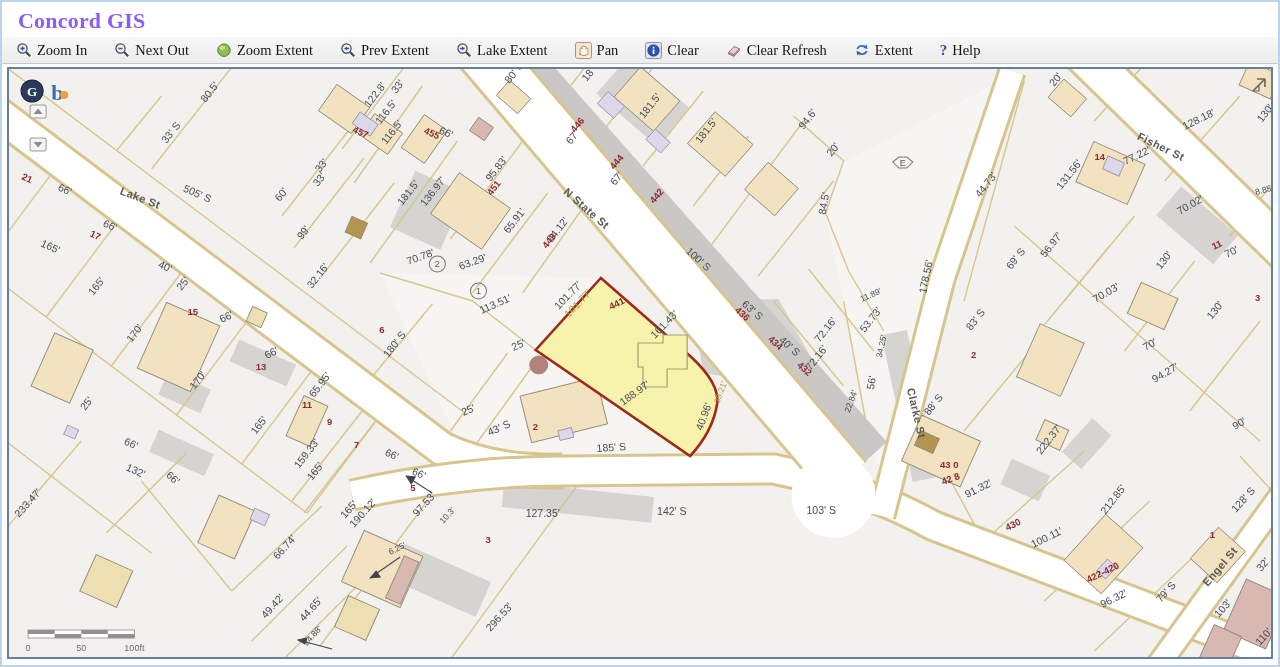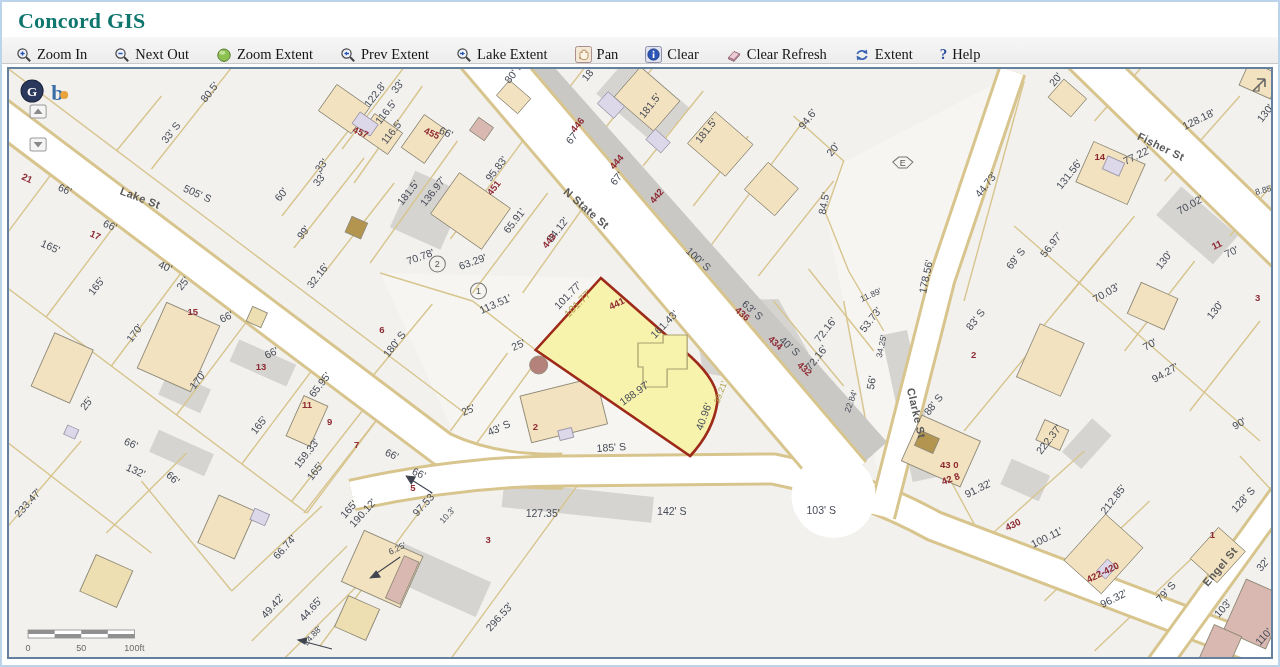--- a/index.html
+++ b/index.html
@@ -1,20 +1,20 @@
 <!DOCTYPE html>
 <html><head>
 <meta charset="utf-8">
 <style>
   html,body{margin:0;padding:0;background:#e8f0f8;}
   .page{width:1280px;height:667px;box-sizing:border-box;background:#ffffff;
         border:2px solid #bcd4ea;font-family:"Liberation Serif",serif;position:relative;overflow:hidden;}
   .header{height:34px;padding:6px 0 0 16px;box-sizing:border-box;background:#fff;}
-  .title{font-size:22px;font-weight:bold;color:#0f766e;letter-spacing:.2px;}
-  .toolbar{height:26px;display:flex;align-items:flex-end;gap:27px;padding:0 14px;
+  .title{font-size:22px;font-weight:bold;color:#8b5cf6;letter-spacing:.2px;}
+  .toolbar{height:26px;display:flex;align-items:center;gap:27px;padding:0 14px;
            background:linear-gradient(#f7f7f7,#ececec);
            border-top:1px solid #ffffff;border-bottom:1px solid #c9c9c9;}
   .tbtn{display:flex;align-items:center;gap:5px;border:none;background:transparent;
         font-family:"Liberation Serif",serif;font-size:14.5px;color:#141414;cursor:pointer;padding:0;white-space:nowrap;}
   .tbtn svg{display:block;}
   .helpglyph{color:#2b4fa0;font-weight:bold;font-size:15px;font-family:"Liberation Serif",serif;}
   .map-wrap{margin:3px 5px 0 5px;height:592px;box-sizing:border-box;
             border:2px solid #64809f;background:#f2f1ee;position:relative;}
   .map-wrap svg{display:block;width:100%;height:100%;}
   

